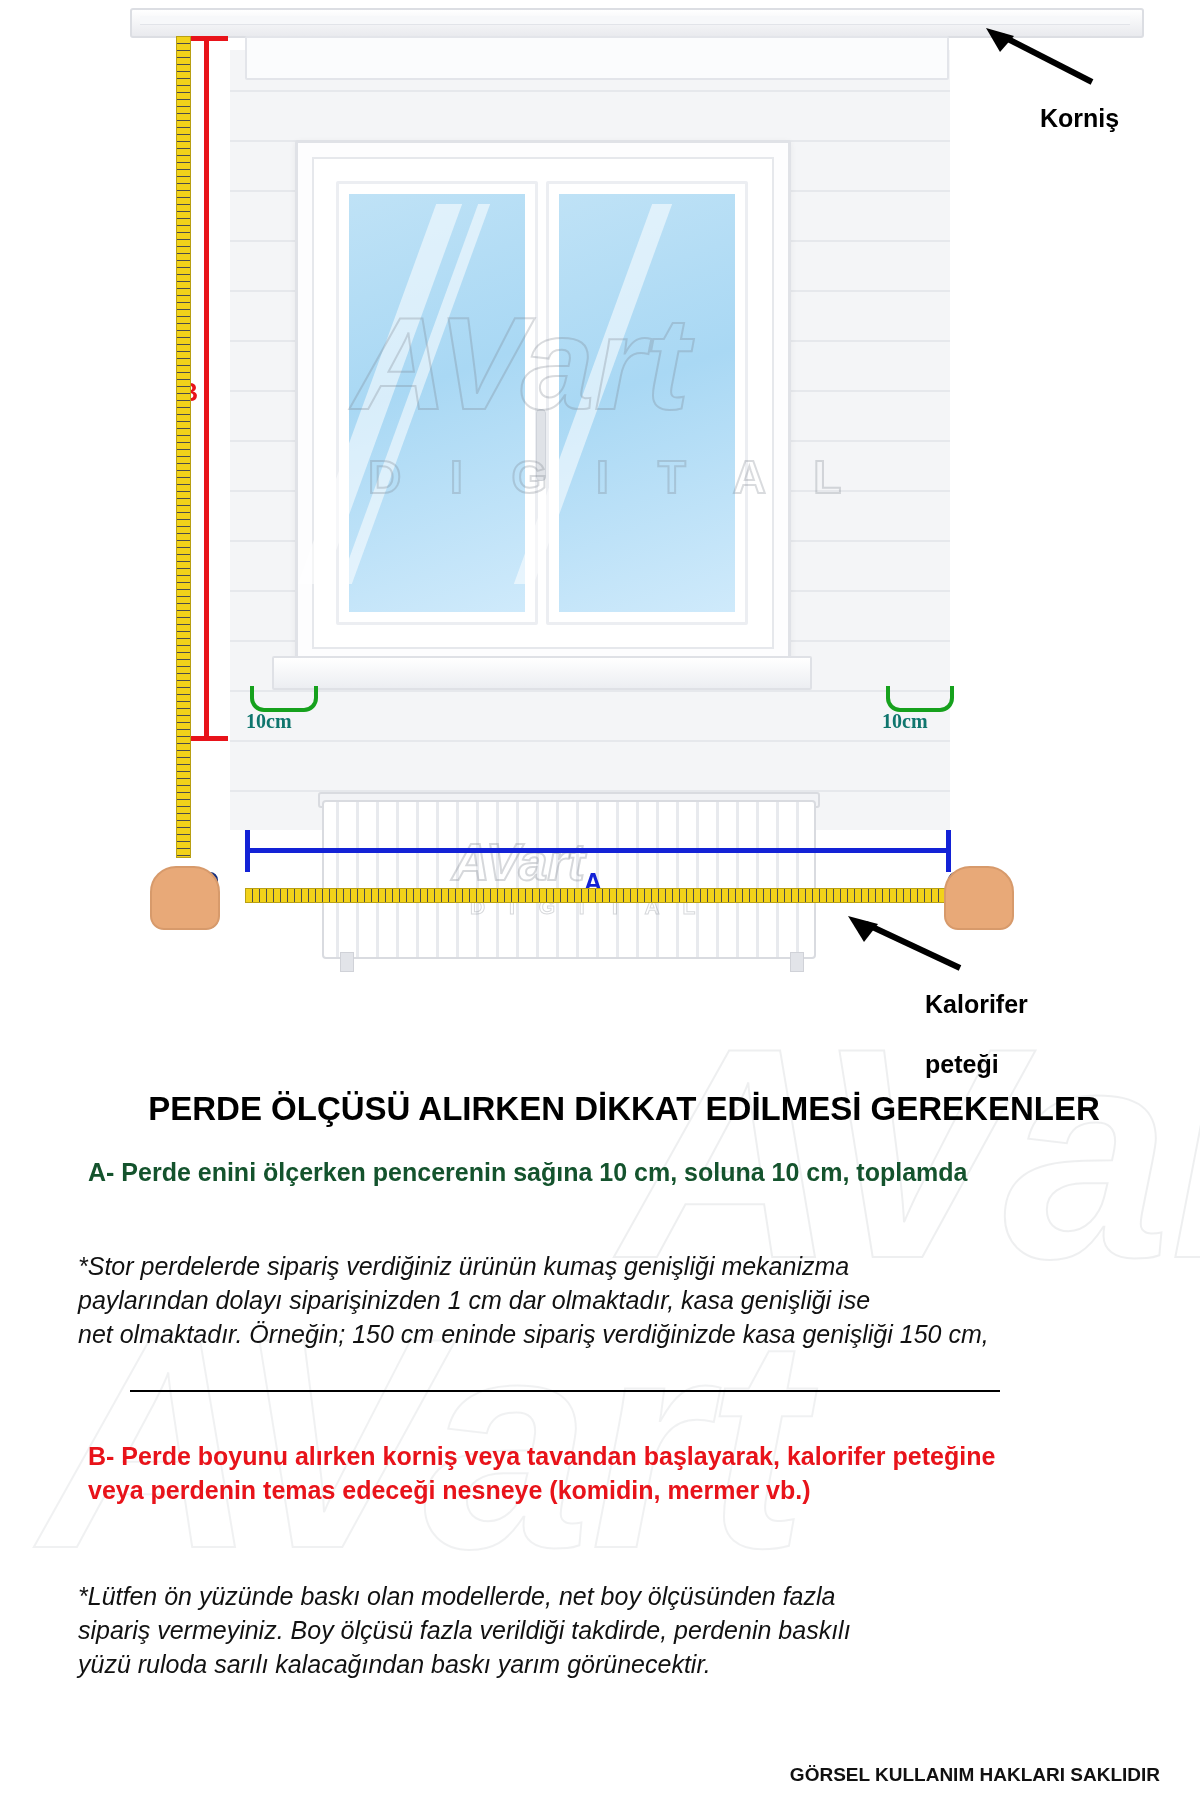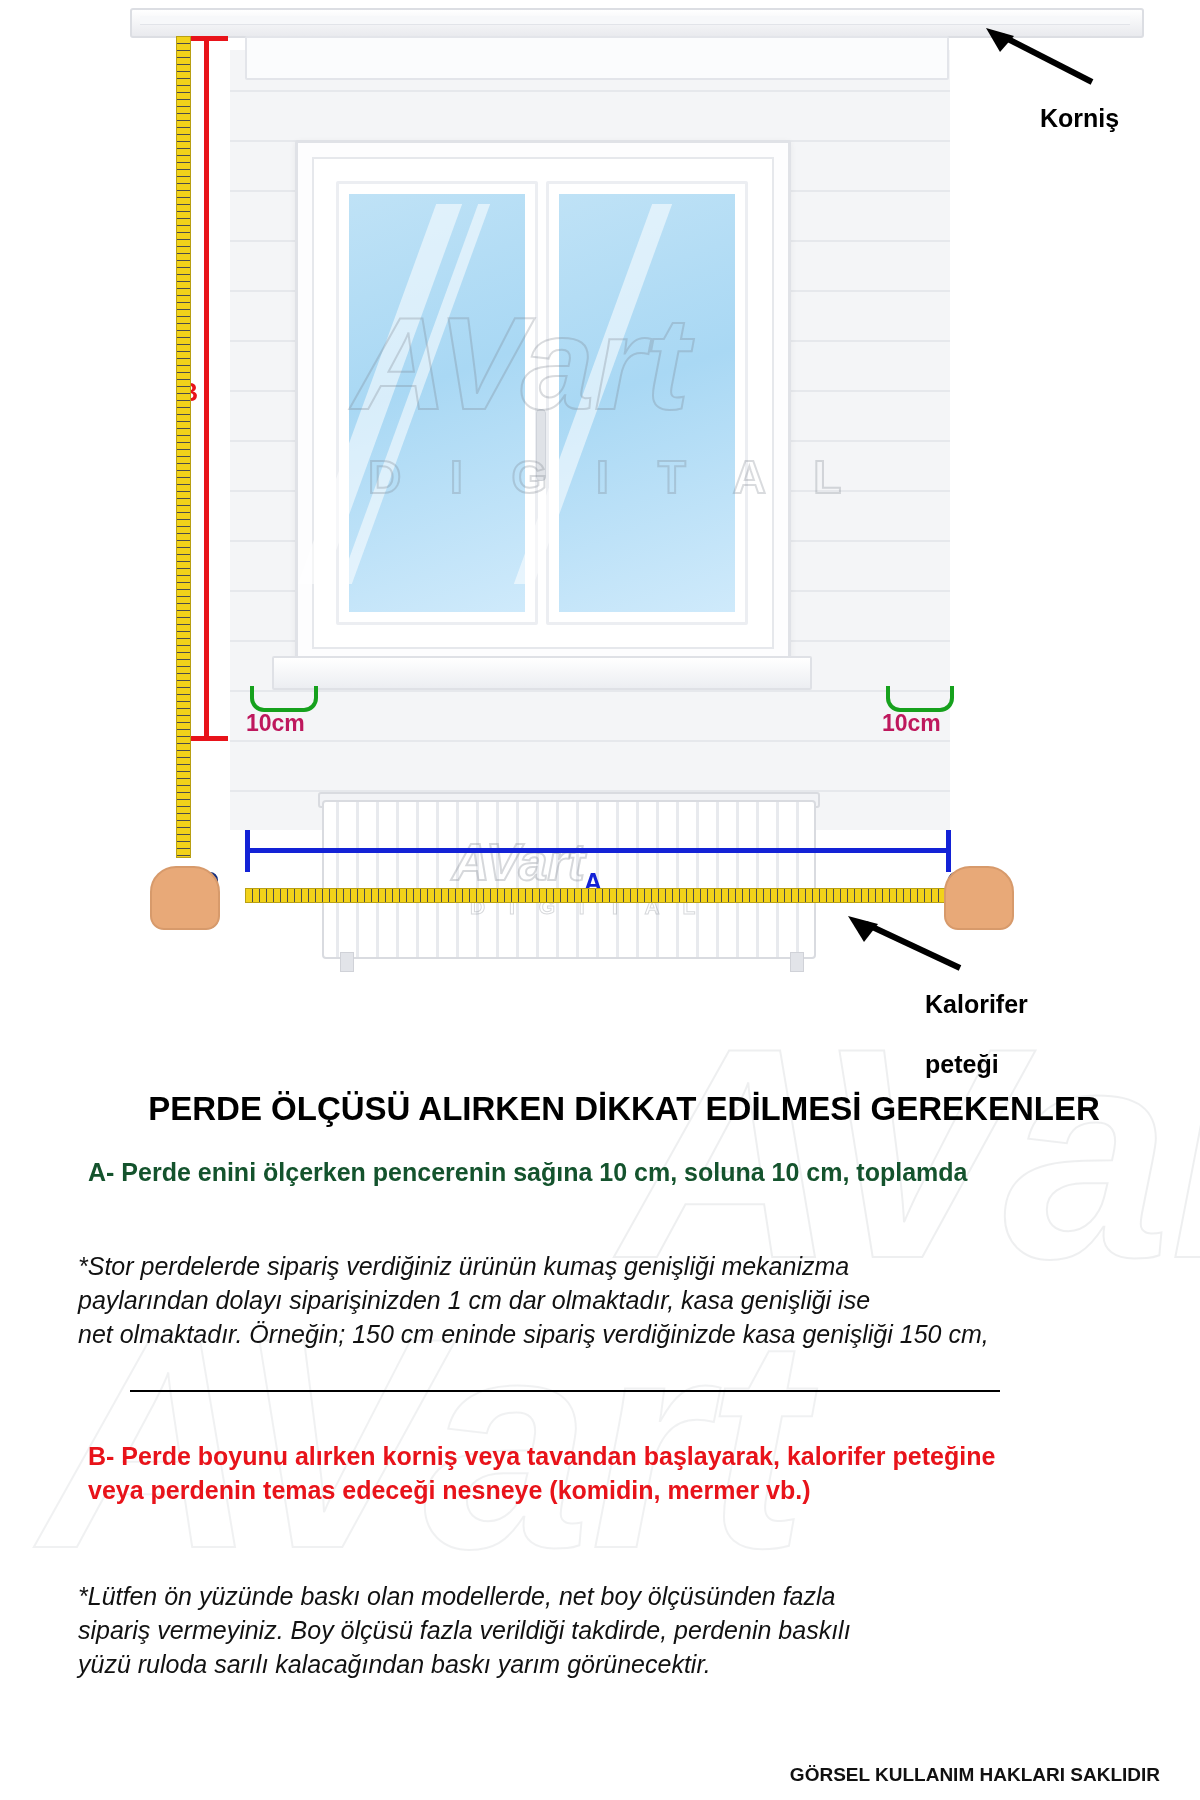--- a/index.html
+++ b/index.html
@@ -142,21 +142,21 @@
     border:2px solid #d79a6b;
   }
 
   
   .brace {
     position:absolute; width:60px; height:22px;
     border:4px solid #16a11d; border-top:none;
     border-radius:0 0 14px 14px;
   }
   .cm-label {
-    position:absolute; color:#be185d; font-size:23px; font-weight:bold;
+    position:absolute; color:#0f766e; font-size:20px; font-weight:bold;font-family:Liberation Serif, serif;
   }
 
   
   .callout-text {
     position:absolute; font-size:25px; font-weight:bold; color:#000;
     line-height:1.15;
   }
   .arrow-svg { position:absolute; }
 
   

